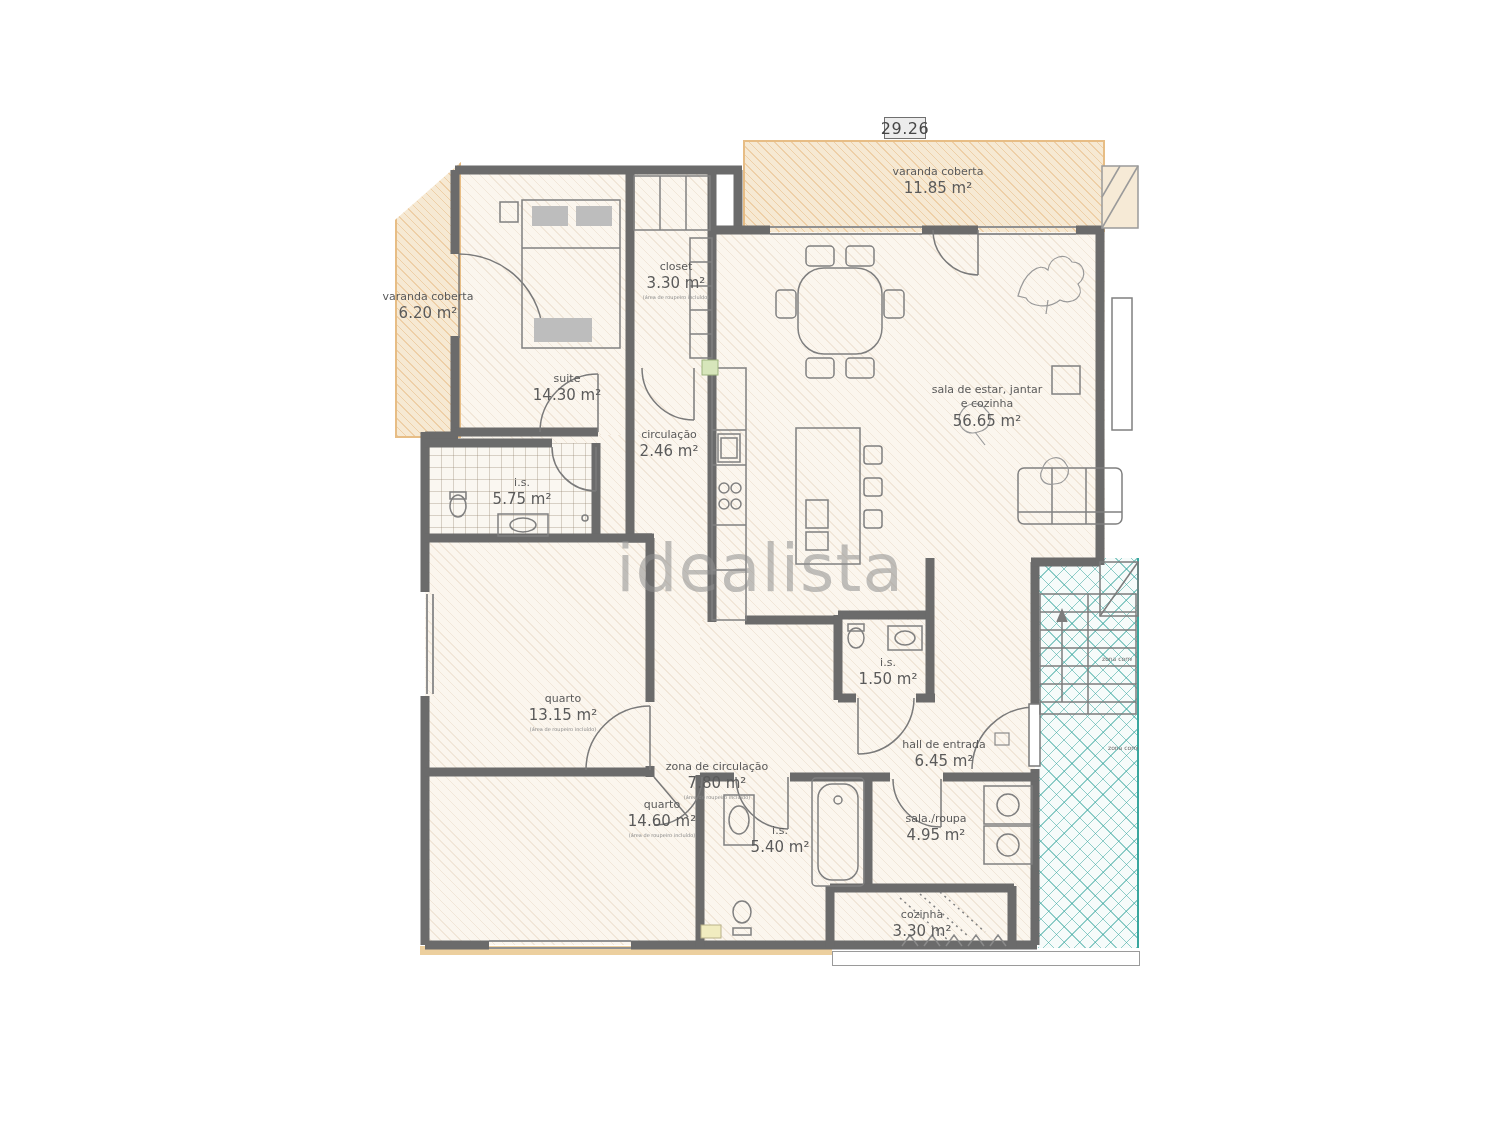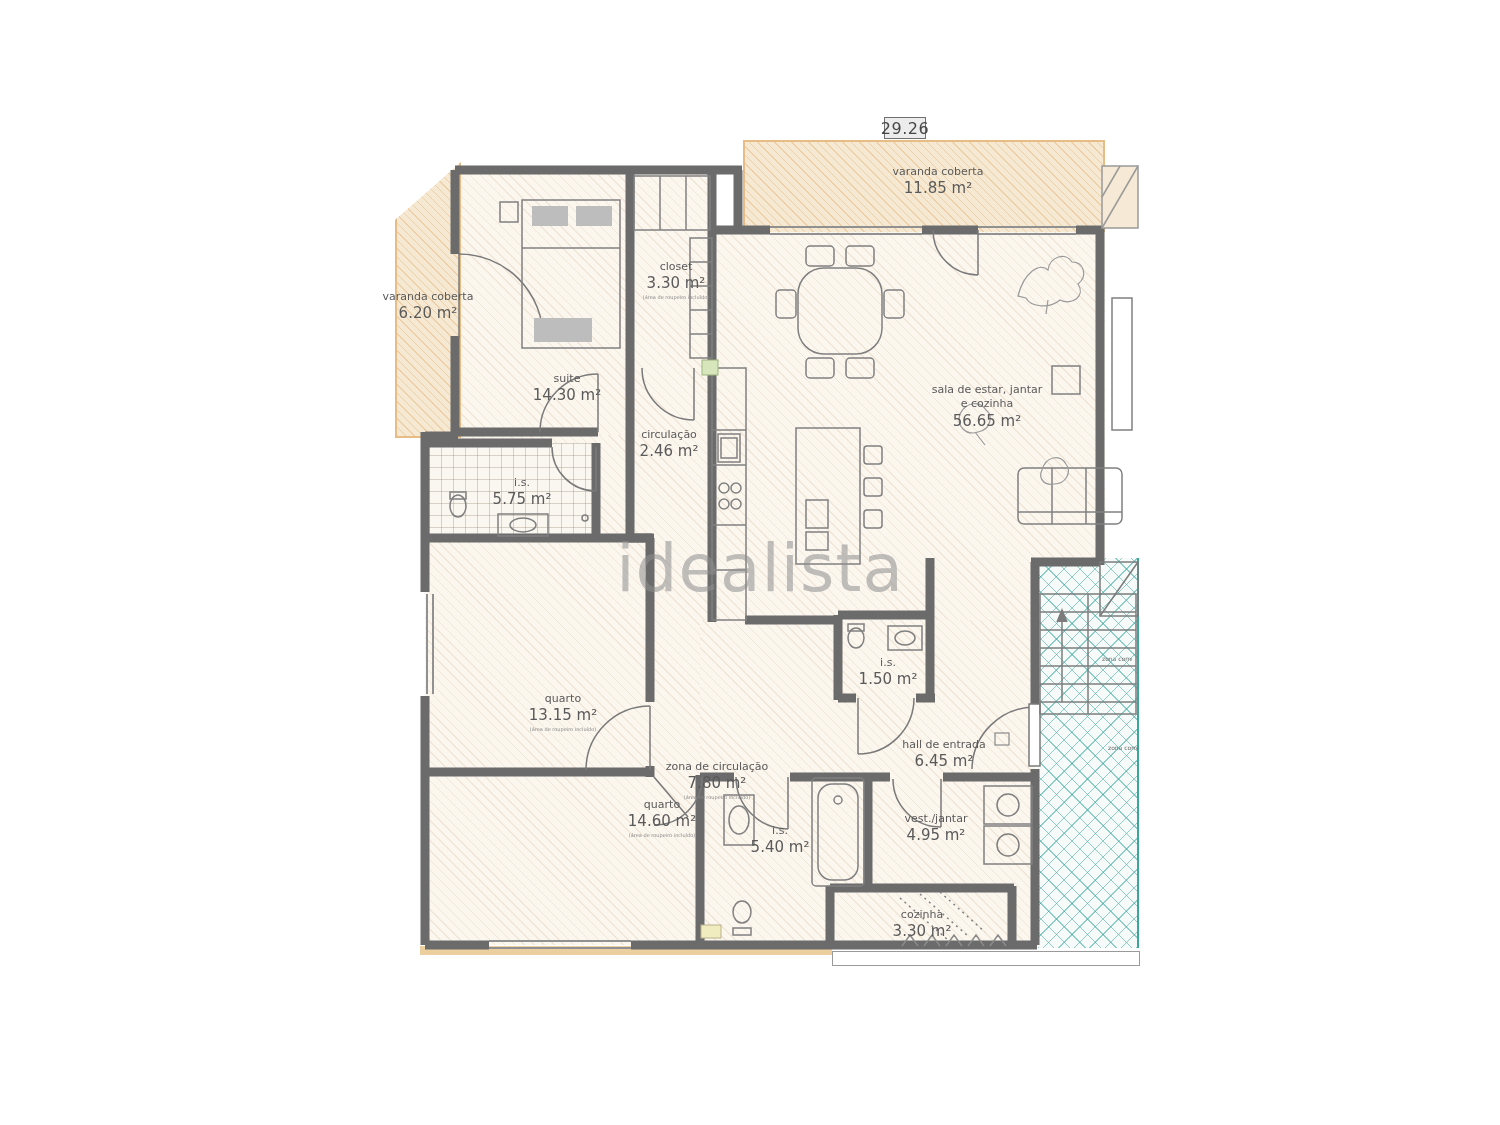--- a/index.html
+++ b/index.html
@@ -329,21 +329,21 @@
   <div class="lbl" style="left:662px;top:798px;">
     <div class="nm">quarto</div>
       <div class="ar">14.60 m²</div>
     <div class="nt">(área de roupeiro incluído)</div>
   </div>
   <div class="lbl" style="left:780px;top:824px;">
     <div class="nm">i.s.</div>
       <div class="ar">5.40 m²</div>
   </div>
   <div class="lbl" style="left:936px;top:812px;">
-    <div class="nm">vest./jantar</div>
+    <div class="nm">sala./roupa</div>
       <div class="ar">4.95 m²</div>
   </div>
   <div class="lbl" style="left:922px;top:908px;">
     <div class="nm">cozinha</div>
       <div class="ar">3.30 m²</div>
   </div>
   <div class="lbl-xs" style="left:1102px;top:655px;">zona comum</div>
   <div class="lbl-xs" style="left:1108px;top:744px;">zona comum</div>
 
   <div class="watermark">idealista</div>

